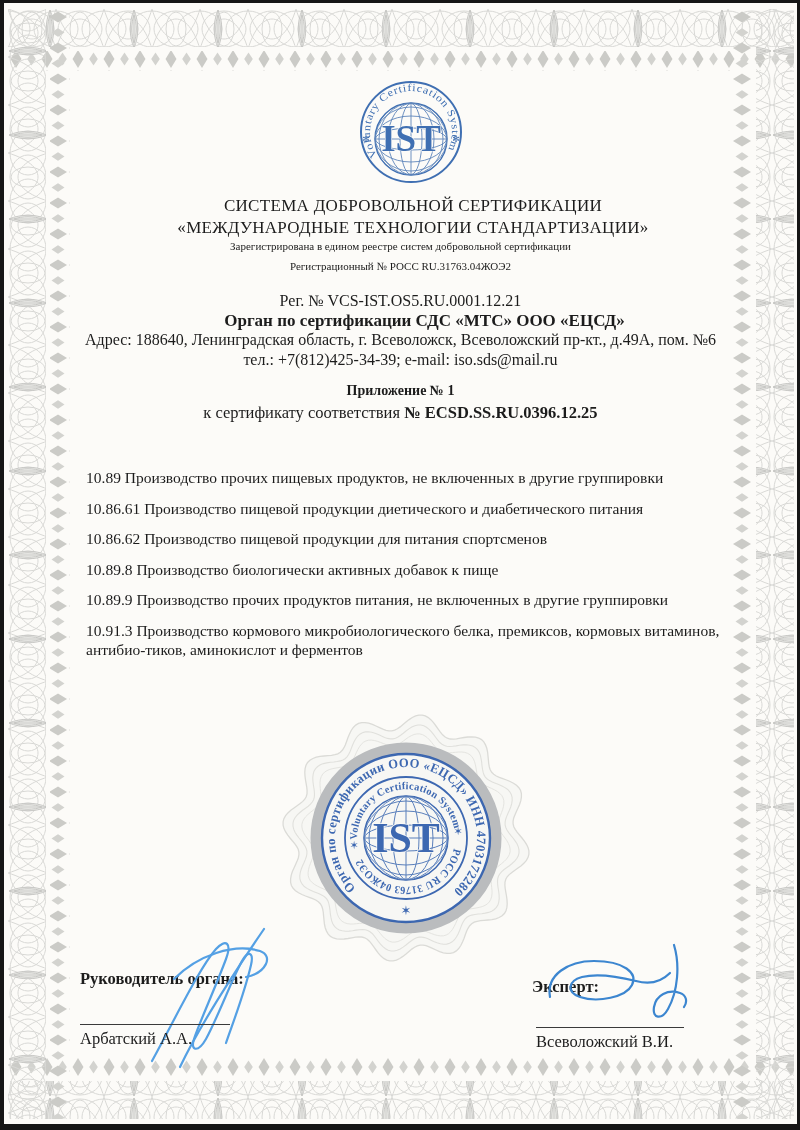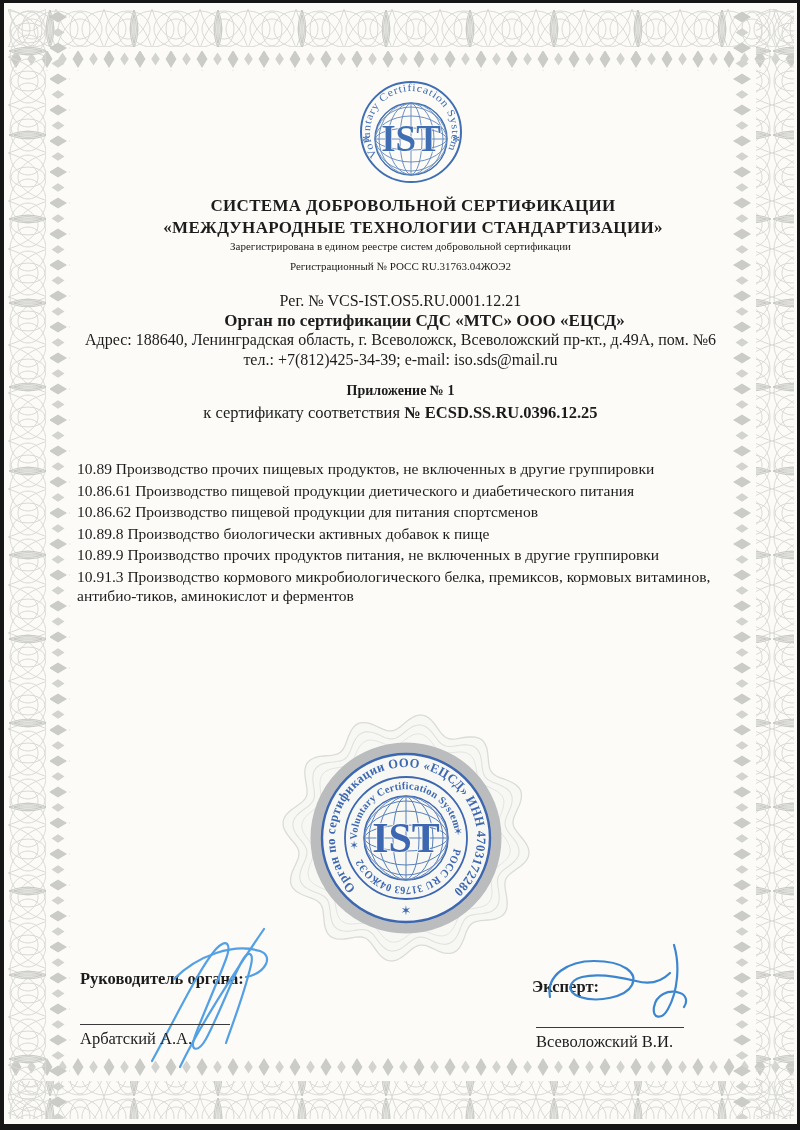--- a/index.html
+++ b/index.html
@@ -8,29 +8,29 @@
     background:#fcfbf8;
     border-top:3px solid #161616; border-left:4px solid #161616;
     border-right:3px solid #161616; border-bottom:6px solid #161616;
     overflow:hidden;
     font-family:"Liberation Serif","DejaVu Serif",serif;
     color:#1c1c1c;
   }
   .abs{position:absolute;}
   .strip{position:absolute; pointer-events:none;}
   .cline{position:absolute; left:0; right:0; text-align:center; white-space:nowrap;}
-  .t-title{font-size:17px; font-weight:bold; letter-spacing:.3px;margin-left:25px;}
+  .t-title{font-size:17px; font-weight:normal; letter-spacing:.3px;margin-left:25px;}
   .t-reg{font-size:11px;}
   .t-org{font-size:17px; font-weight:bold;margin-left:48px;}
   .t-body{font-size:16px;}
   .t-annex{font-size:14px; font-weight:bold;}
   .t-cert{font-size:16.5px;}
   .t-cert b{font-weight:bold;}
   .scope{position:absolute; left:70px; width:660px; font-size:15.5px; line-height:18.6px;}
-  .scope .scope-line{margin:3px;}
+  .scope .scope-line{margin:12px;}
   .sig-label{position:absolute; font-size:16.5px; font-weight:bold; white-space:nowrap;}
   .sig-line{position:absolute; border-top:1.6px solid #3a3a3a; height:0;}
   .sig-name{position:absolute; font-size:16.5px; white-space:nowrap;}
   .stamp-svg text, .logo-svg text{font-family:"Liberation Serif","DejaVu Serif",serif;}
   .star-glyph{font-family:"DejaVu Sans",sans-serif;}
 </style>
 </head>
 <body>
 
 <div class="page">

